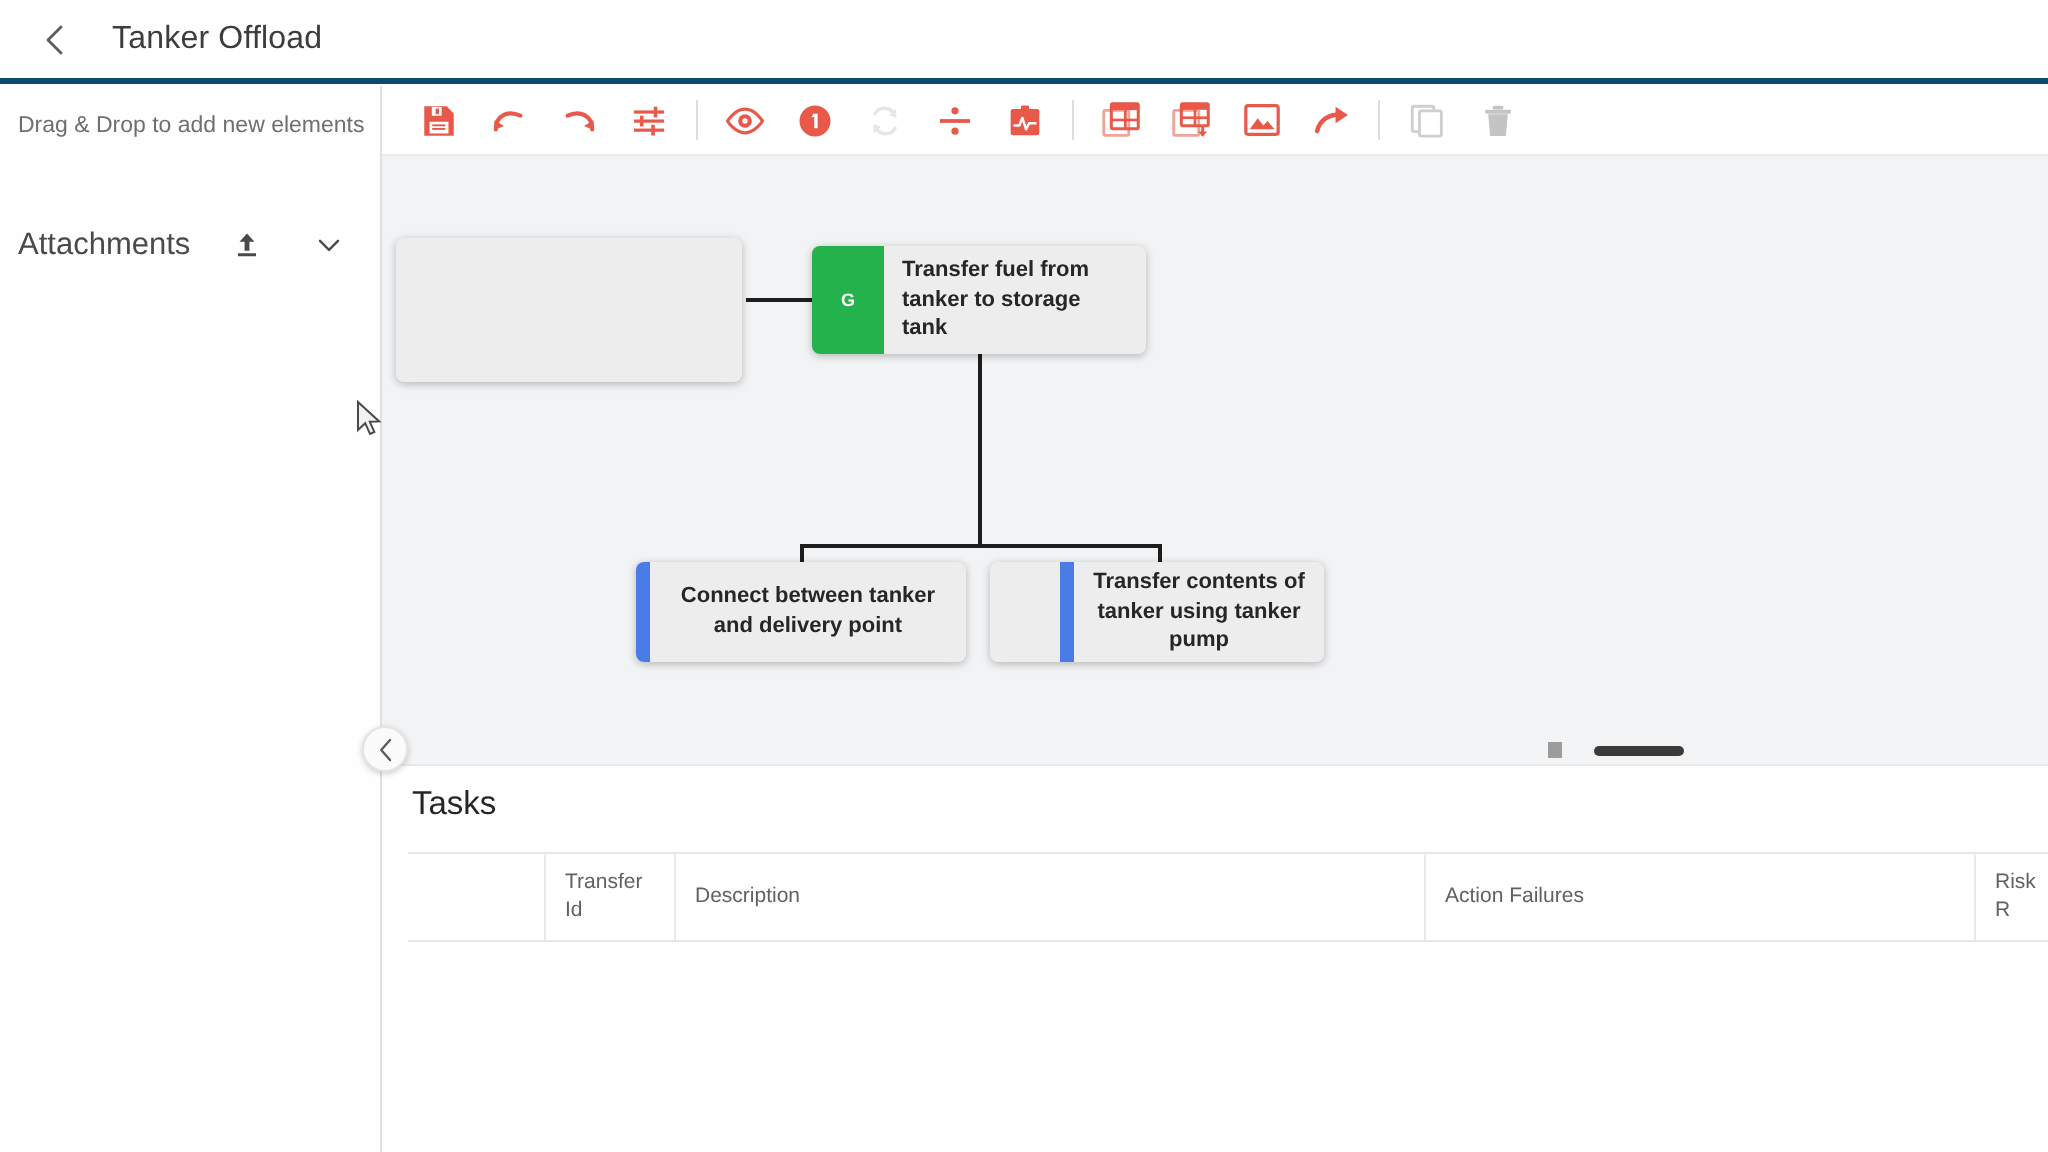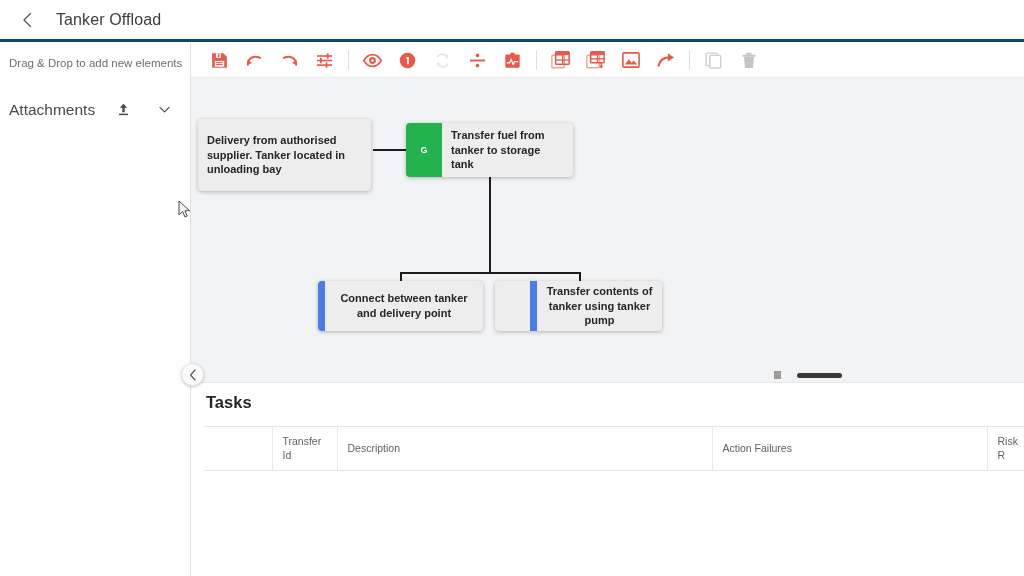--- a/index.html
+++ b/index.html
@@ -59,21 +59,21 @@
     box-shadow: 0 1px 3px rgba(0,0,0,.22);
     overflow: hidden; cursor: grab;
   }
   .task-card .swatch { width: 48px; background: #4a7ce8; flex: 0 0 48px; }
   .task-card .label {
     flex: 1; display: flex; align-items: center; justify-content: center;
     font-size: 12.5px; font-weight: bold; color: #2e2e2e;
   }
   .attachments-row {
     display: flex; align-items: center;
-    margin-top: 26px; padding: 0 14px 0 9px; gap: 17px;
+    margin-top: 39px; padding: 0 14px 0 9px; gap: 17px;
   }
   .attachments-title { font-size: 15.5px; color: #4a4a4a; flex: 1; }
   .icon-btn-sm {
     width: 26px; height: 26px; display: flex;
     align-items: center; justify-content: center;
     color: #4a4a4a; cursor: pointer; background: none; border: none;
   }
 
   
   .toolbar {
@@ -156,21 +156,21 @@
     font-size: 11px; color: #5c5c5c; cursor: pointer; z-index: 20;
   }
 
   
   .bottom {
     position: absolute; left: 191px; top: 382px;
     width: 833px; height: 194px; background: #ffffff;
     border-top: 1px solid #e8e8e8;
   }
   .tasks-title {
-    font-size: 16.5px; color: #262626; font-weight: bold;
+    font-size: 16.5px; color: #262626; font-weight: normal;
     padding: 10px 0 0 15px;
   }
   .tbl { position: absolute; left: 13px; top: 43px; width: 830px; }
   .tbl table { border-collapse: collapse; width: 830px; table-layout: fixed; }
   .tbl th {
     font-size: 10.5px; color: #616161; font-weight: normal;
     text-align: left; padding: 8px 10px; vertical-align: middle;
     height: 44px; border-top: 1px solid #e6e6e6;
     border-bottom: 1px solid #e6e6e6;
     border-left: 1px solid #e9e9e9;
@@ -352,23 +352,20 @@
 
   <div class="canvas">
 
     <div class="conn" style="left:182px; top:71px; width:33px; height:2px;"></div>
     <div class="conn" style="left:298px; top:99px; width:2px; height:96px;"></div>
     <div class="conn" style="left:209px; top:194px; width:181px; height:2px;"></div>
     <div class="conn" style="left:209px; top:194px; width:2px; height:10px;"></div>
     <div class="conn" style="left:388px; top:194px; width:2px; height:10px;"></div>
 
     <div class="node" id="node-pre">
-      <div class="body">
-        <span>Delivery from authorised supplier. Tanker located in unloading bay</span>
-      </div>
     </div>
 
     <div class="node" id="node-green">
       <div class="bar">G</div>
       <div class="body">
         <span>Transfer fuel from tanker to storage tank</span>
       </div>
     </div>
 
     <div class="node child-node" id="node-c1">

